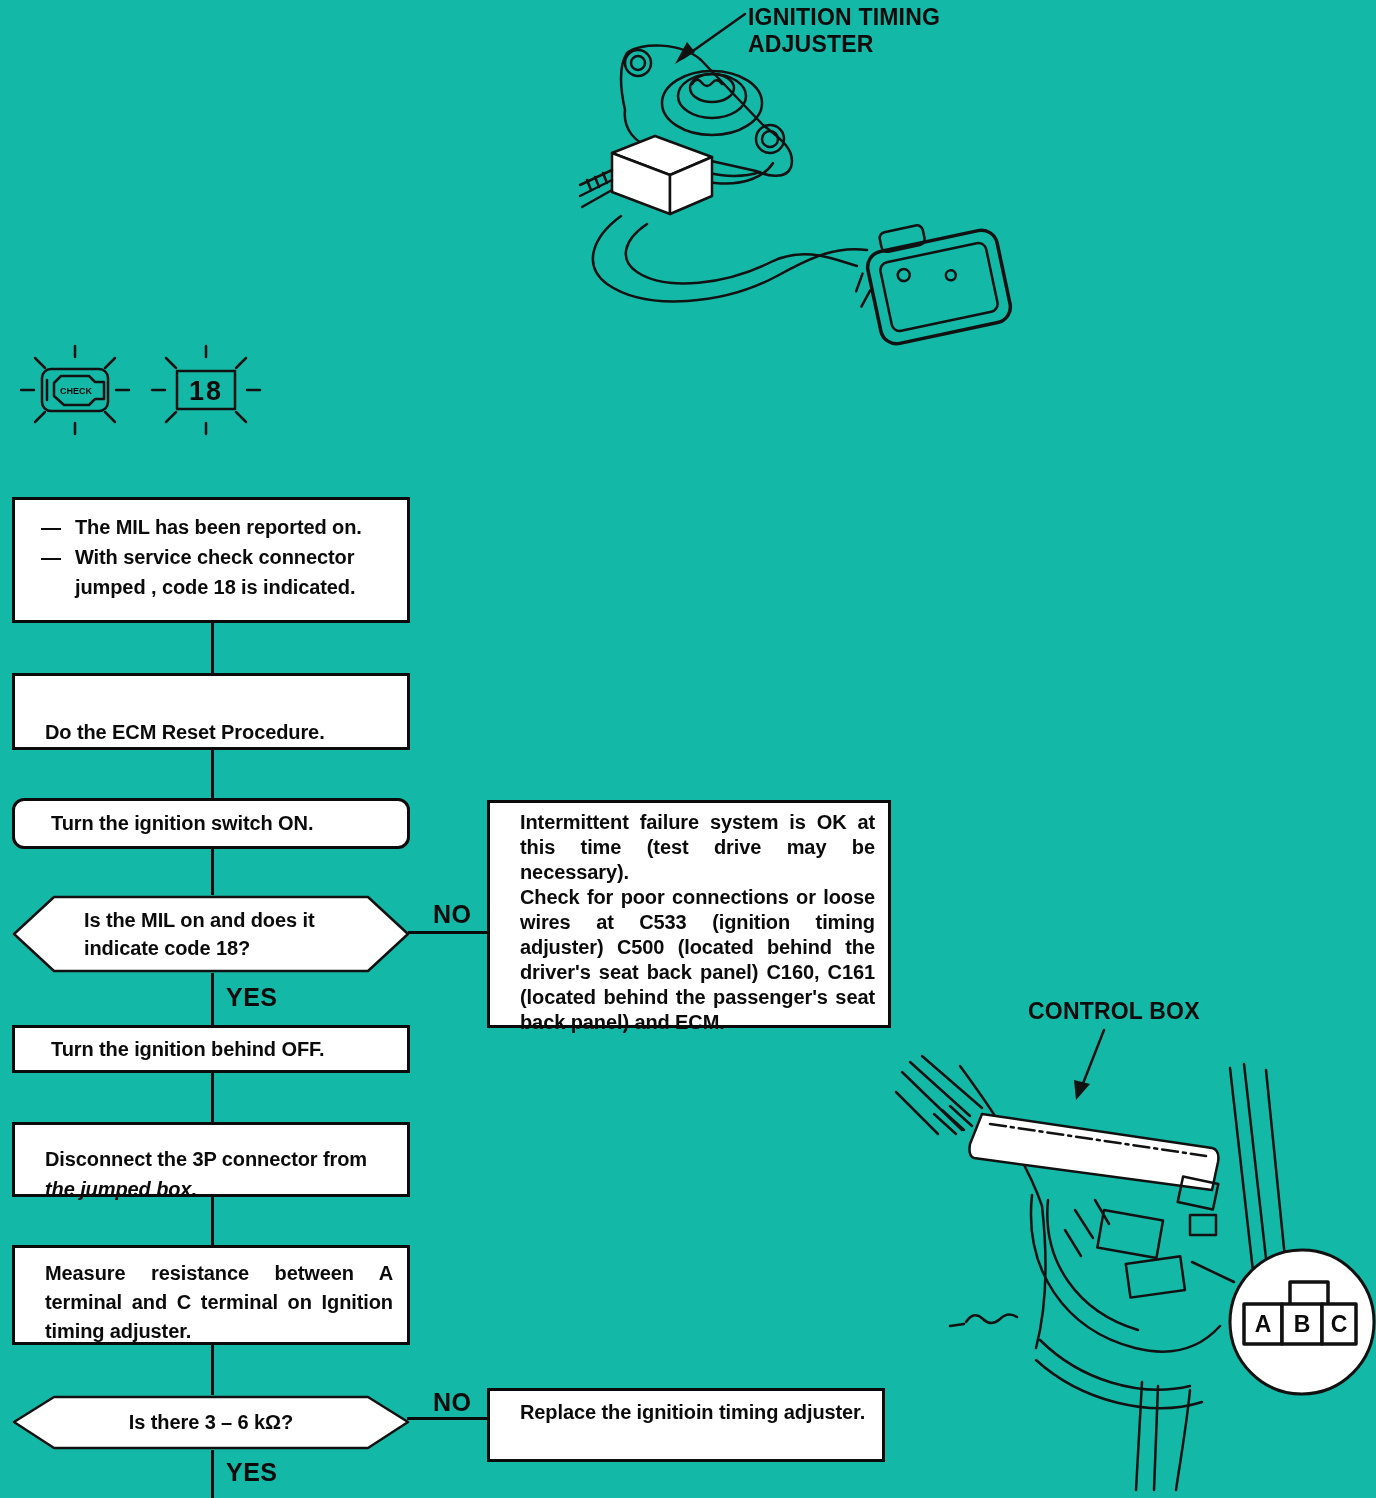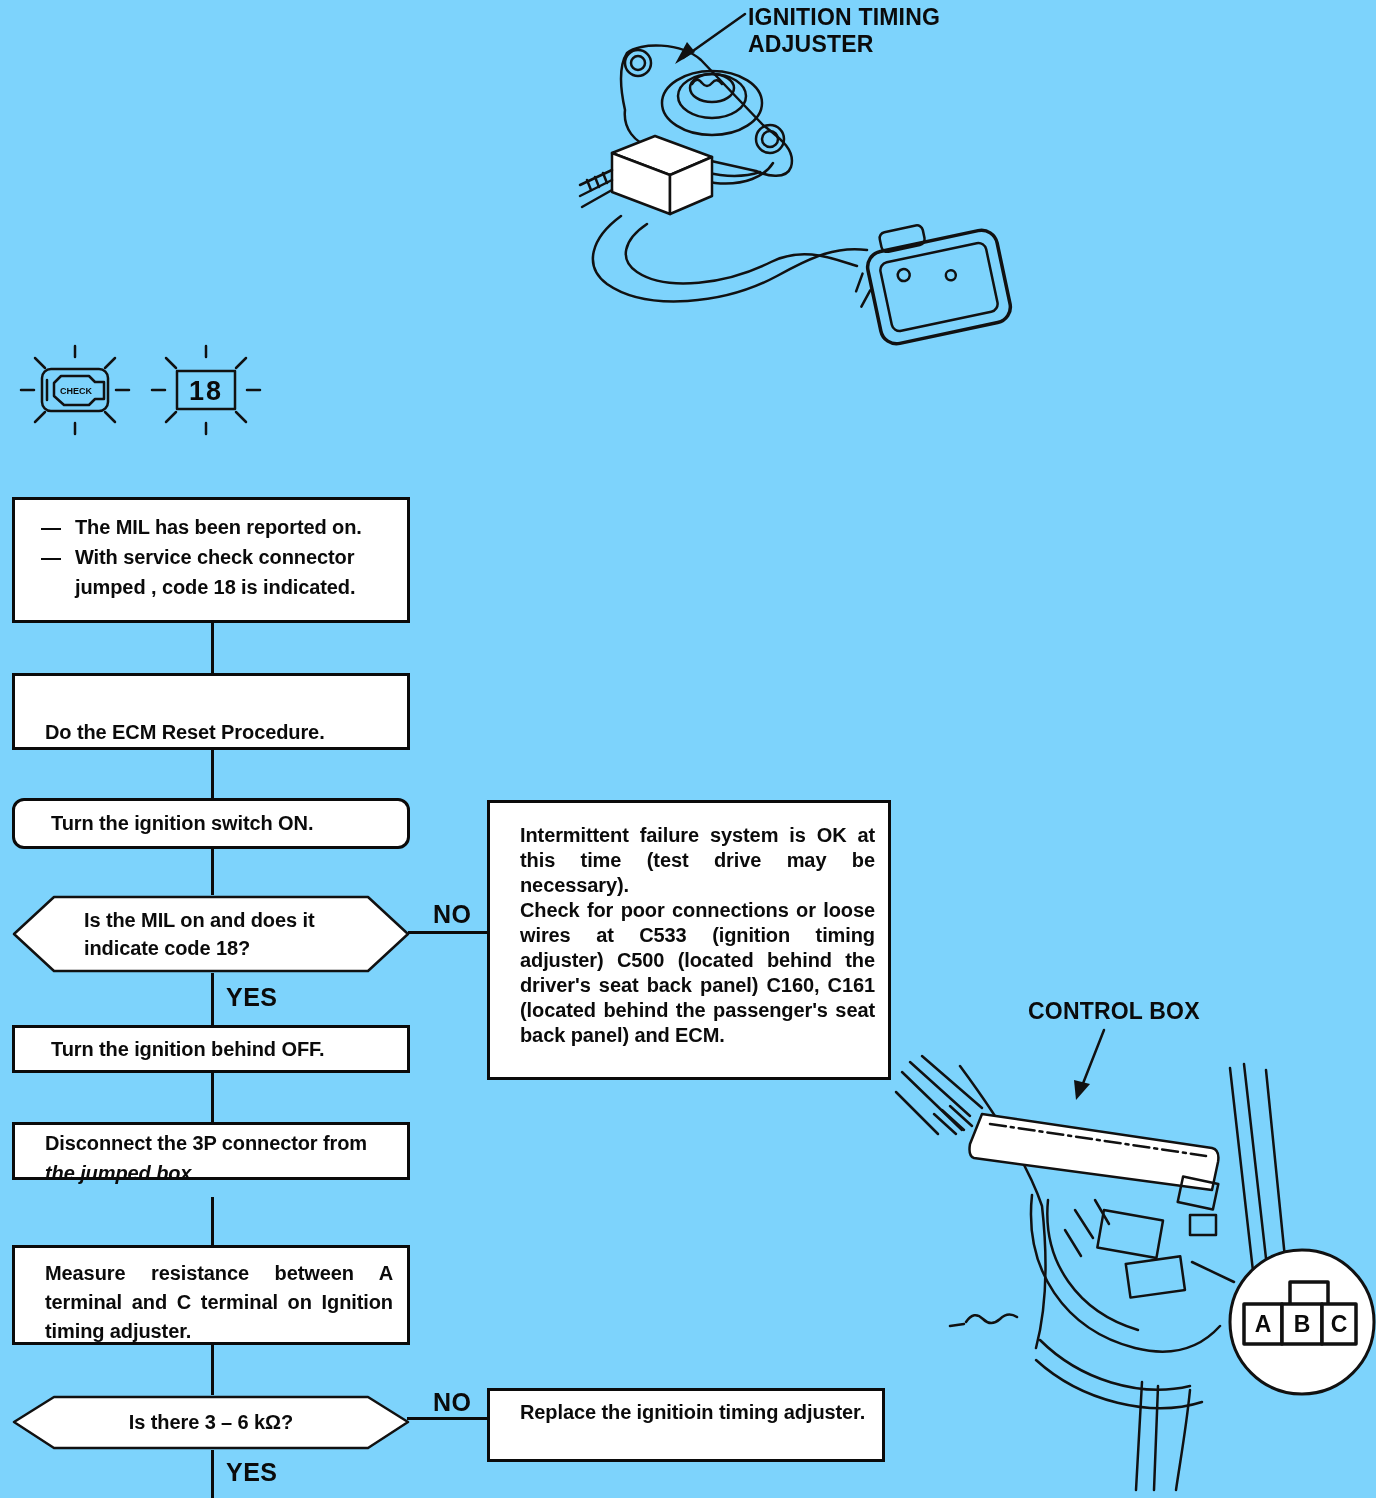--- a/index.html
+++ b/index.html
@@ -1,16 +1,16 @@
 <!DOCTYPE html>
 <html><head>
 <meta charset="utf-8">
 <style>
   html,body{margin:0;padding:0;background:#fff;}
-  .canvas{position:relative;width:1376px;height:1498px;background:#7dd3fc;
+  .canvas{position:relative;width:1376px;height:1498px;background:#14b8a6;
           font-family:"Liberation Sans",sans-serif;color:#0b0b0b;overflow:hidden;}
   svg{position:absolute;overflow:visible;}
   .lineart{stroke:#111;fill:none;stroke-width:2.5;stroke-linecap:round;stroke-linejoin:round;}
   .thick{stroke-width:3.5;}
   .fillwhite{fill:#fff;}
   .solid{fill:#111;stroke:none;}
   .pbox{position:absolute;border:3px solid #0b0b0b;background:#fff;box-sizing:border-box;
         font-weight:700;font-size:20px;letter-spacing:-0.1px;line-height:29px;}
   .vcenter{display:flex;align-items:center;padding-left:30px;}
   .label-2line{position:absolute;font-weight:700;font-size:23px;line-height:27px;white-space:pre-line;letter-spacing:0.2px;}
@@ -136,32 +136,32 @@
       <polygon class="lineart fillwhite" points="2,39 42,2 356,2 396,39 356,76 42,76"></polygon>
     </svg>
     <div class="hextext" style="left:72px;top:11px;width:300px;">Is the MIL on and does it indicate code 18?</div>
   </div>
   <div class="yesno" style="left:433px;top:900px;">NO</div>
   <div class="hline" style="left:408px;top:931px;width:79px;"></div>
   <div class="yesno" style="left:226px;top:983px;">YES</div>
 
   <div class="vline" style="top:973px;height:52px;"></div>
 
-  <div class="pbox justify" style="left:487px;top:800px;width:404px;height:280px;padding:20px 13px 0 30px;line-height:25px;">
+  <div class="pbox justify" style="left:487px;top:800px;width:404px;height:228px;padding:7px 13px 0 30px;line-height:25px;">
     <div>Intermittent failure system is OK at this time (test drive may be necessary).</div>
     <div>Check for poor connections or loose wires at C533 (ignition timing adjuster) C500 (located behind the driver's seat back panel) C160, C161 (located behind the passenger's seat back panel) and ECM.</div>
   </div>
 
   <div class="pbox vcenter" style="left:12px;top:1025px;width:398px;height:48px;padding-left:36px;">
     <span>Turn the ignition behind OFF.</span>
   </div>
 
   <div class="vline" style="top:1073px;height:49px;"></div>
 
-  <div class="pbox" style="left:12px;top:1122px;width:398px;height:58px;padding:3px 6px 0 30px;line-height:30px;">
+  <div class="pbox" style="left:12px;top:1122px;width:398px;height:75px;padding:19px 6px 0 30px;line-height:30px;">
     <span style="display:block;white-space:nowrap;">Disconnect the 3P connector from</span>
     <span style="display:block;font-style:italic;">the jumped box.</span>
   </div>
 
   <div class="vline" style="top:1197px;height:48px;"></div>
 
   <div class="pbox justify" style="left:12px;top:1245px;width:398px;height:100px;padding:11px 14px 0 30px;line-height:29px;">
     <span>Measure resistance between A terminal and C terminal on Ignition timing adjuster.</span>
   </div>
 

